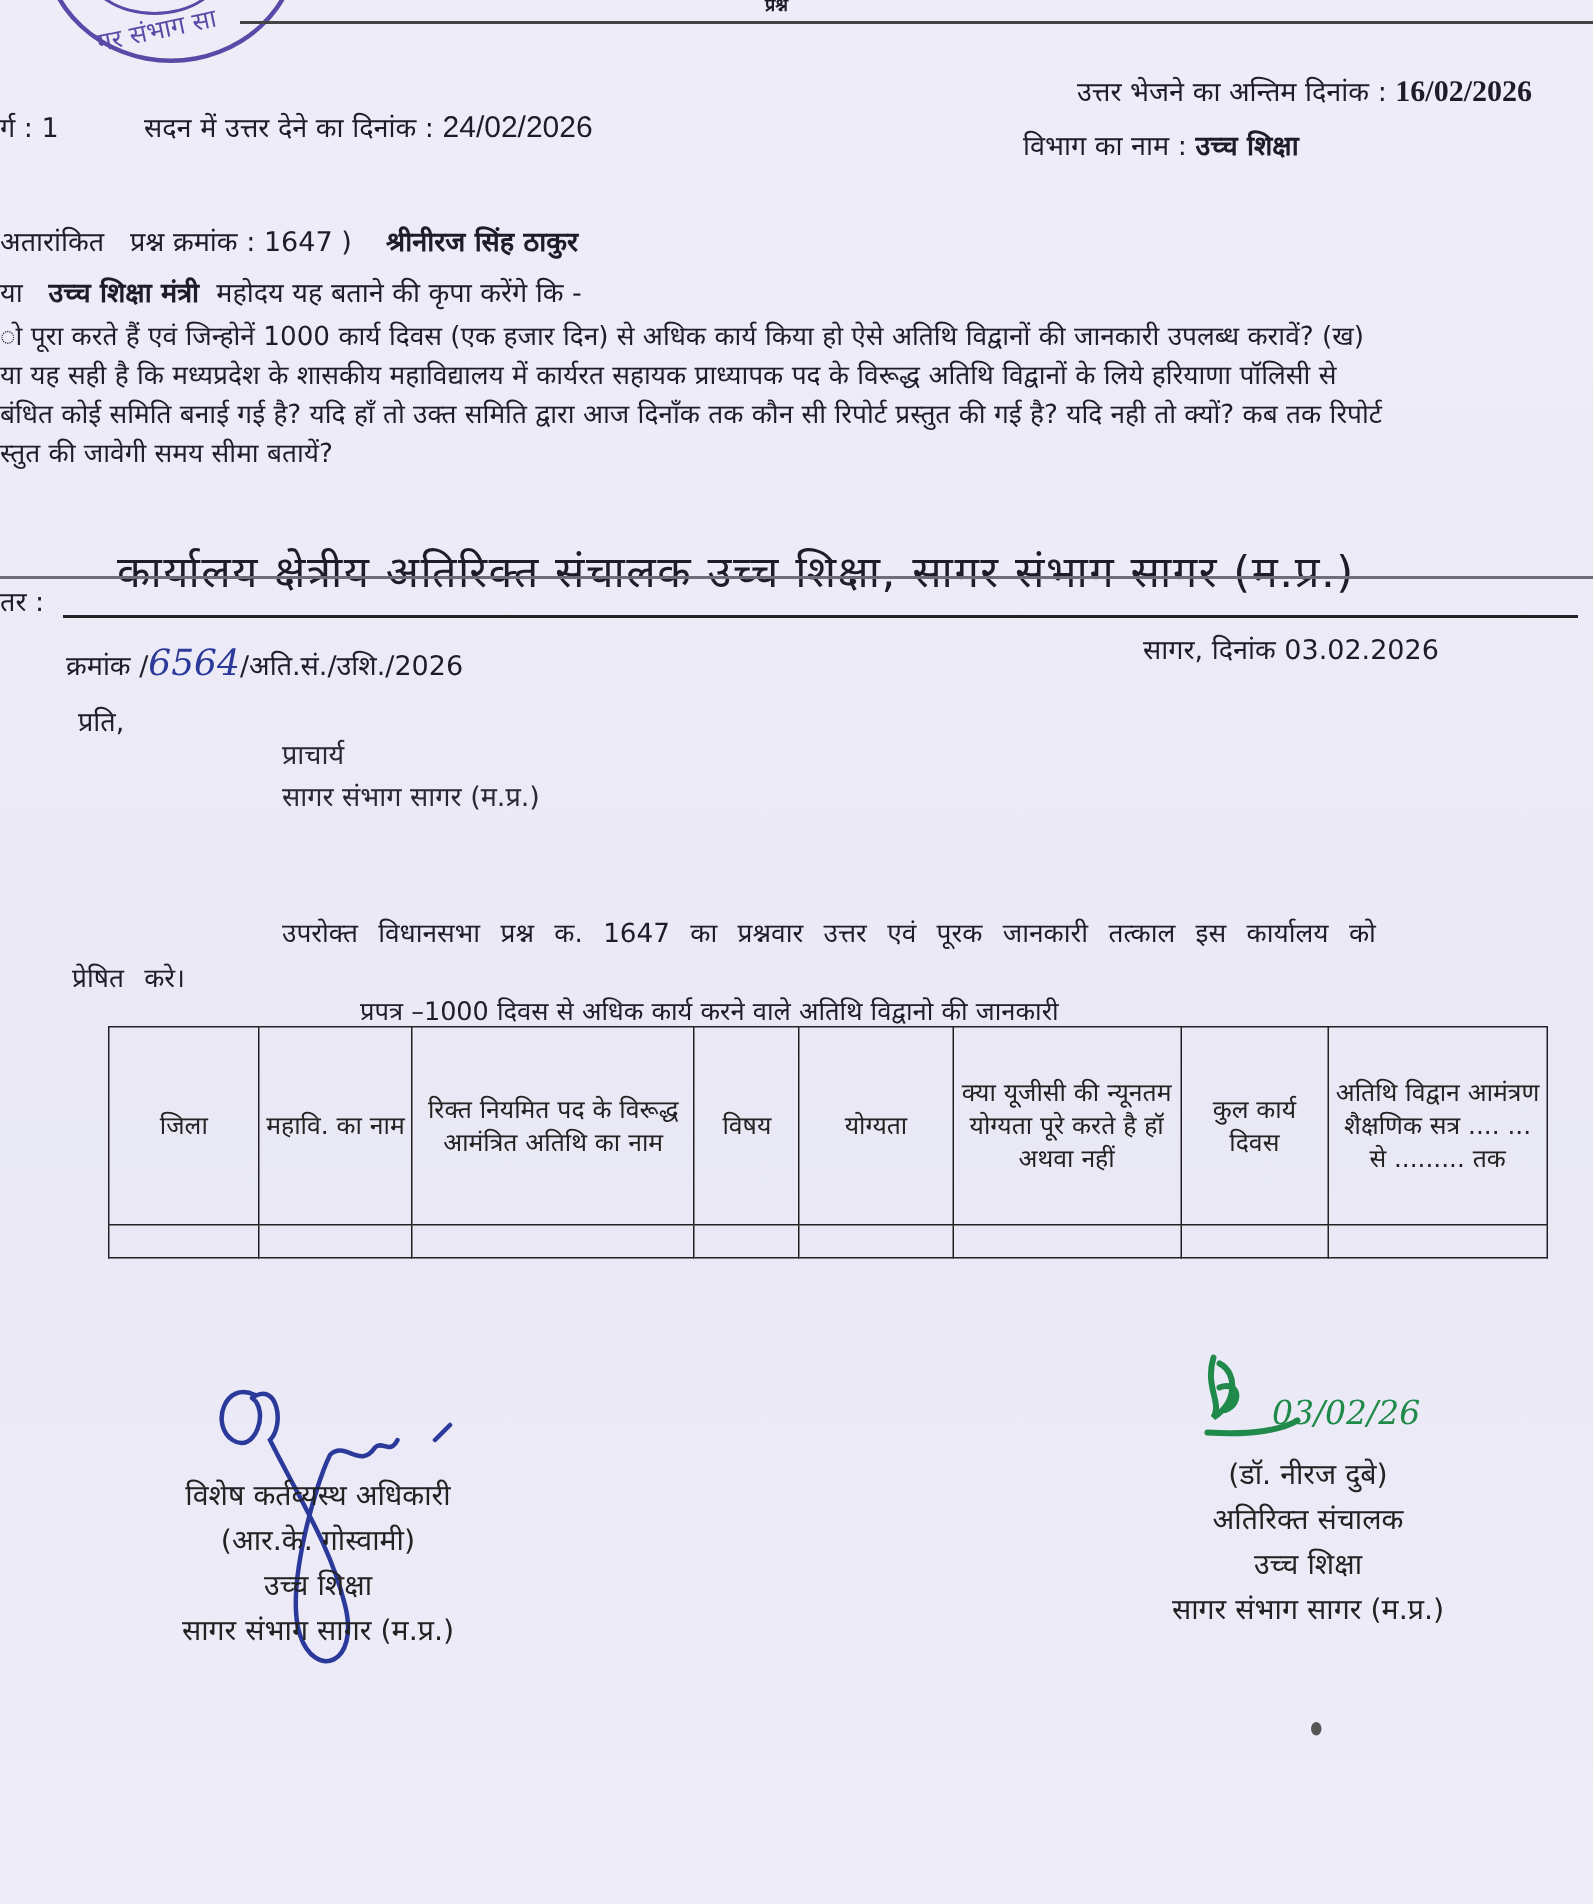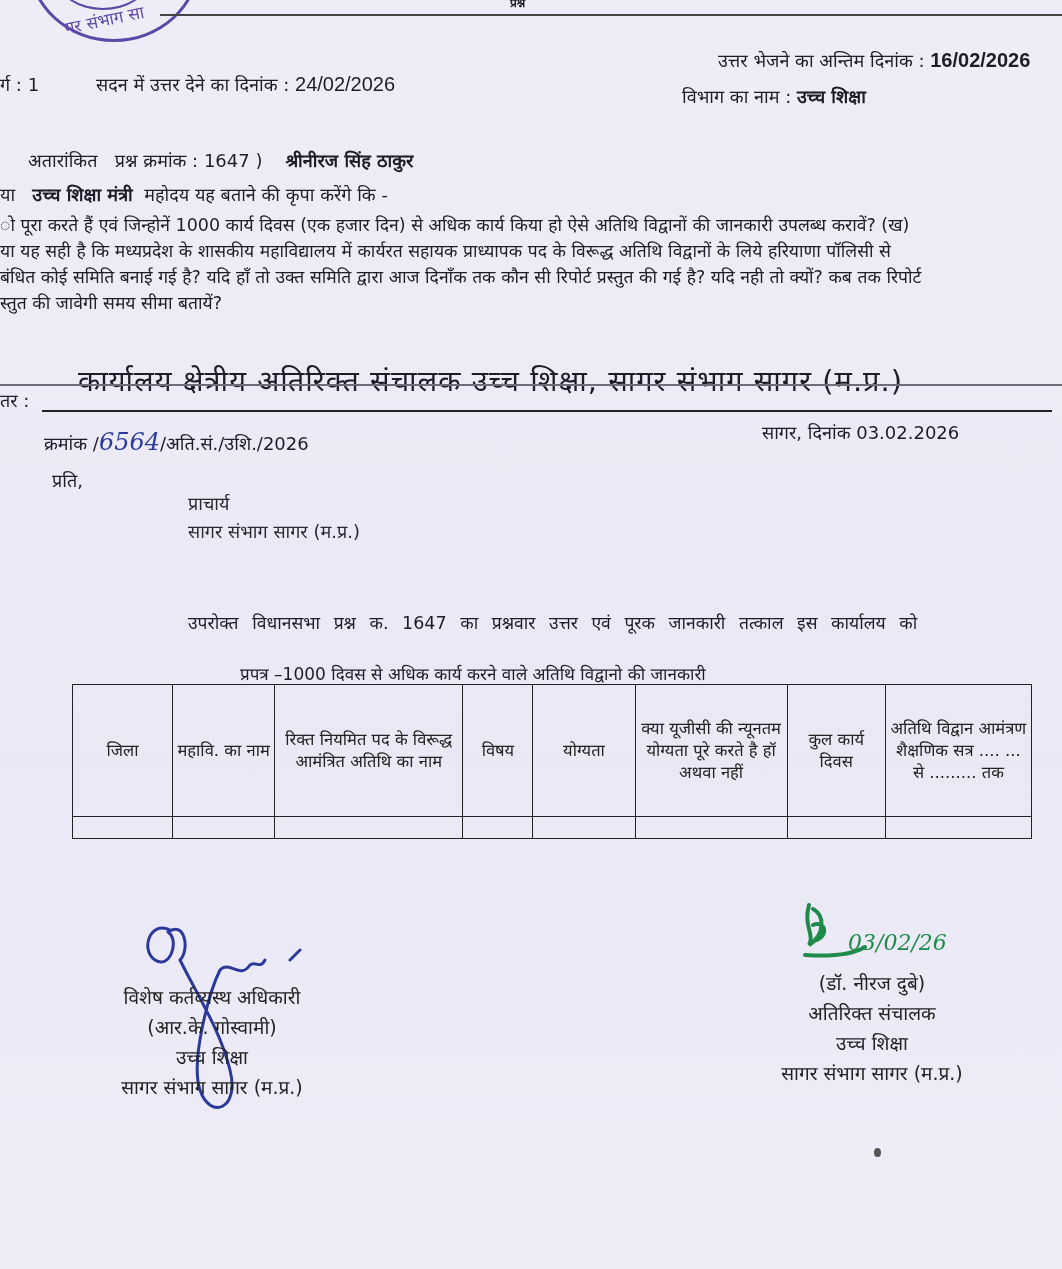--- a/index.html
+++ b/index.html
@@ -72,27 +72,27 @@
   <div class="top-rule"></div>
   <span class="top-frag">प्रश्न</span>
 
   <div class="abs meta" style="left:0;top:72px;">र्ग : 1</div>
   <div class="abs meta" style="left:96px;top:72px;">
     <span>सदन में उत्तर देने का दिनांक :</span>
     <span style="font-family:'Liberation Sans',sans-serif;font-size:20px;margin-top:16px;">24/02/2026</span>
   </div>
   <div class="abs meta" style="left:718px;top:48px;">
     <span>उत्तर भेजने का अन्तिम दिनांक :</span>
-    <b style="font-family:Liberation Sans, sans-serif;font-size:20px;">16/02/2026</b>
+    <b style="font-family:Liberation Serif, serif;font-size:20px;">16/02/2026</b>
   </div>
   <div class="abs meta" style="left:682px;top:84px;">
     <span>विभाग का नाम :</span>
     <b>उच्च शिक्षा</b>
   </div>
-  <div class="abs meta" style="left:12px;top:148px;padding-left:16px;">
+  <div class="abs meta" style="left:0;top:148px;">
     <span>अतारांकित</span>&nbsp;&nbsp;
     <span>प्रश्न क्रमांक :</span>
     <span>1647 )</span>&nbsp;&nbsp;&nbsp;
     <b>श्रीनीरज सिंह ठाकुर</b>
   </div>
   <div class="abs meta" style="left:0;top:182px;">
     <span>या</span>&nbsp;&nbsp;
     <b>उच्च शिक्षा मंत्री</b>&nbsp;
     <span>महोदय यह बताने की कृपा करेंगे कि -</span>
   </div>
@@ -115,20 +115,21 @@
   <div class="abs ref" style="left:762px;top:420px;">सागर, दिनांक 03.02.2026</div>
 
   <div class="abs ref" style="left:52px;top:468px;">प्रति,</div>
   <div class="addressee">
     <div>प्राचार्य</div>
     <div>सागर संभाग सागर (म.प्र.)</div>
   </div>
 
   <div class="body-para">
     <div style="padding-left:140px;white-space:nowrap;">उपरोक्त विधानसभा प्रश्न क. 1647 का प्रश्नवार उत्तर एवं पूरक जानकारी तत्काल इस कार्यालय को</div>
+    <div style="margin-top:-8px;">प्रेषित करे।</div>
   </div>
 
   <div class="form-title">प्रपत्र –1000 दिवस से अधिक कार्य करने वाले अतिथि विद्वानो की जानकारी</div>
 
   <table class="form">
     <thead>
       <tr>
         <th style="width:100px">जिला</th>
         <th style="width:102px">महावि. का नाम</th>
         <th style="width:188px">रिक्त नियमित पद के विरूद्ध आमंत्रित अतिथि का नाम</th>

